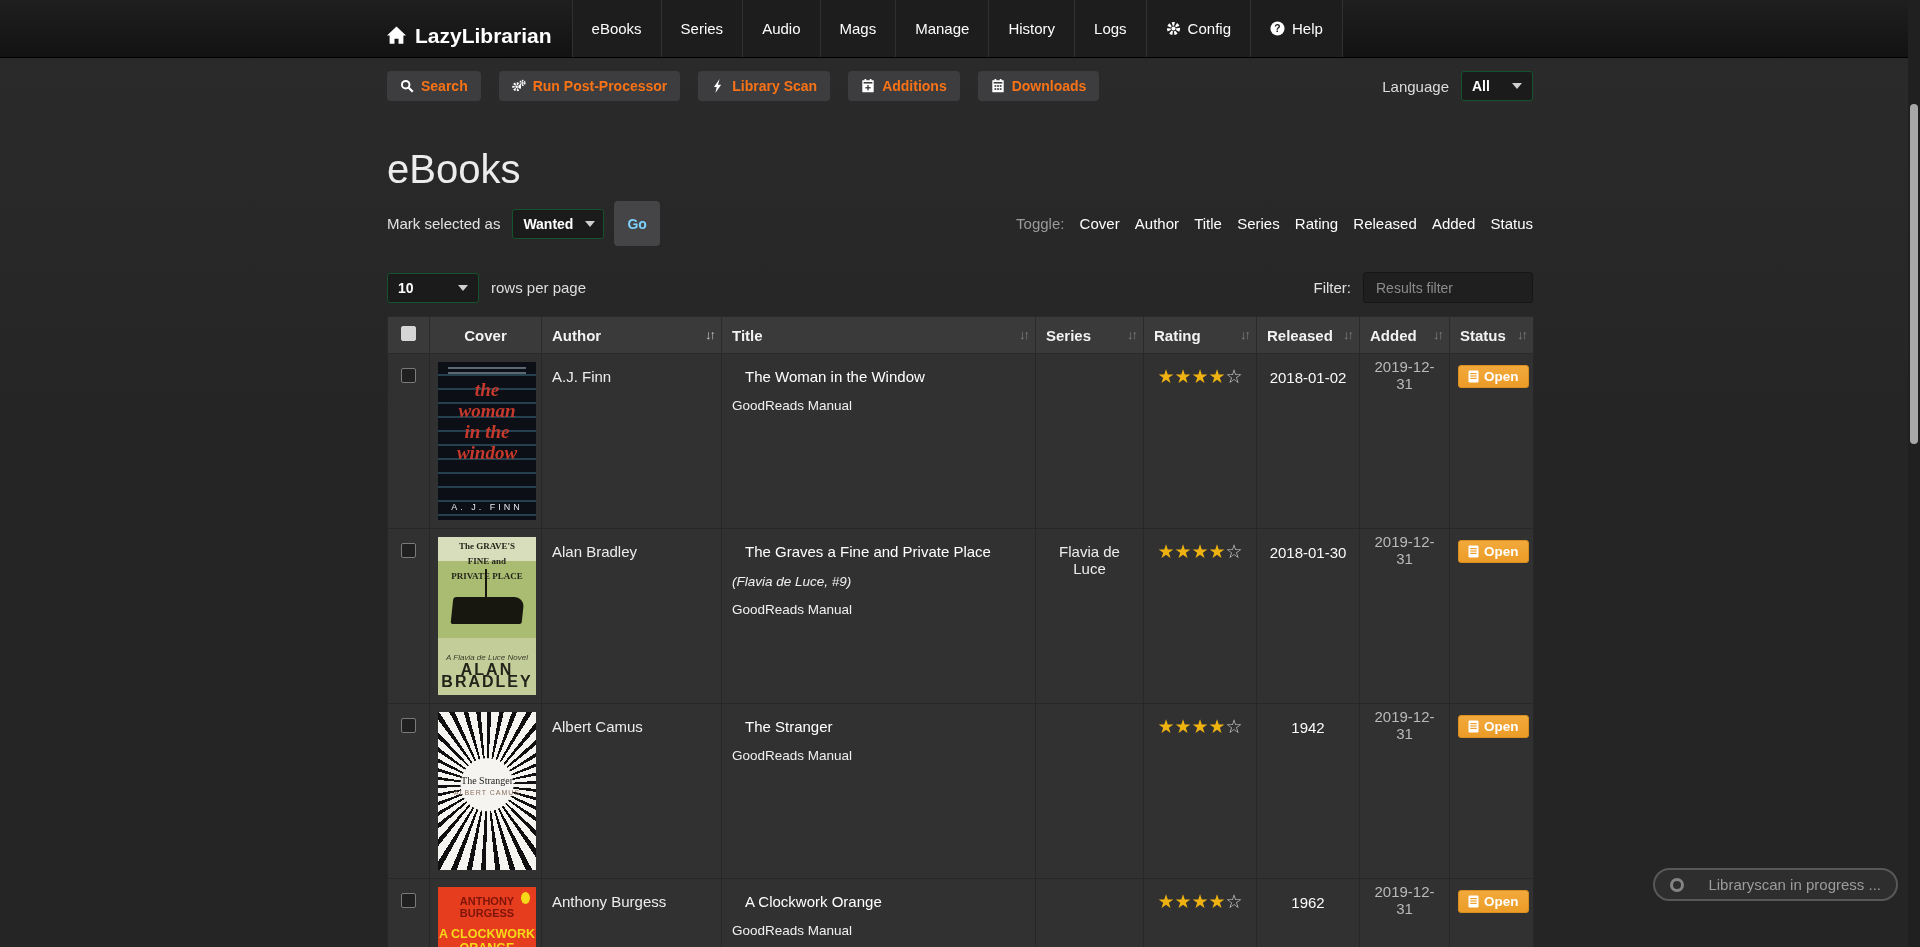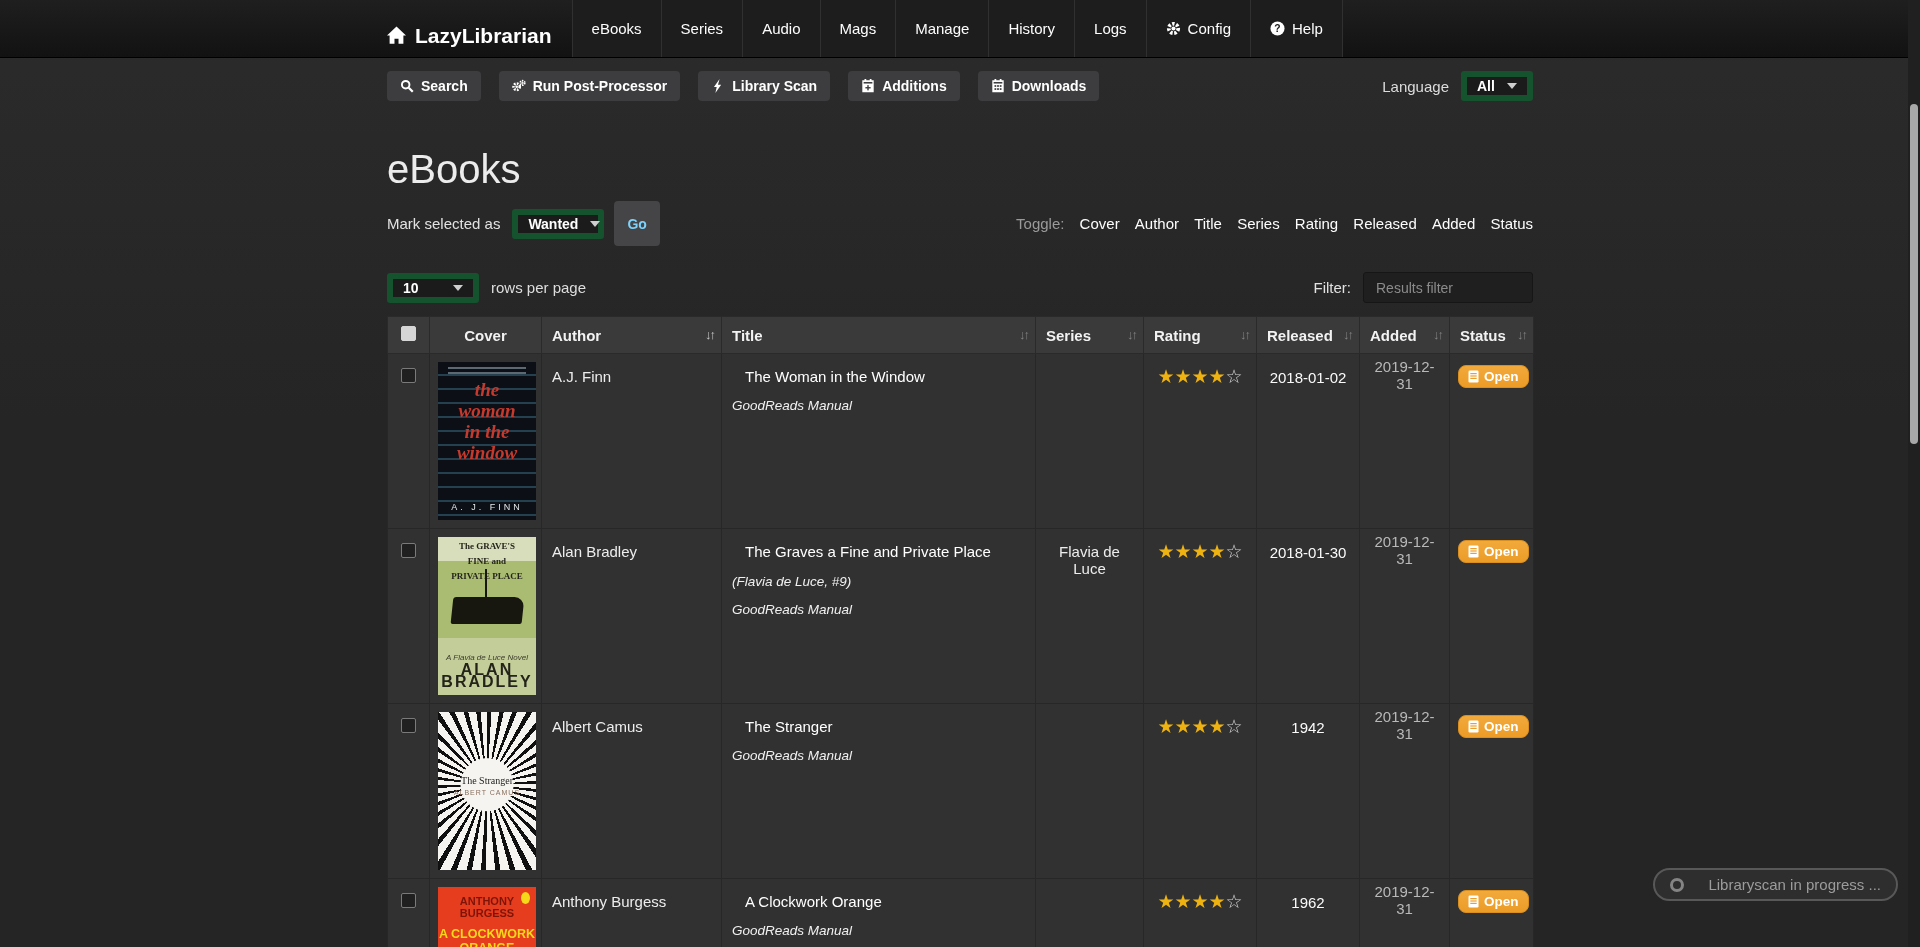--- a/index.html
+++ b/index.html
@@ -24,30 +24,30 @@
   .nav-item { display:flex; align-items:center; gap:7px; padding:0 19px;
     color:#fdfdfd; font-size:15px; cursor:pointer;
     border-left:1px solid #303030; }
   .nav-item:last-child { border-right:1px solid #303030; }
   .nav-item svg { width:15px; height:15px; fill:#fff; }
 
   
   .toolbar { display:flex; align-items:center; margin-top:13px; }
   .btn {
     display:inline-flex; align-items:center; gap:7px;
-    background:#3d3d3f; color:#ffffff; border:none; border-radius:4px;
+    background:#3d3d3f; color:#f97316; border:none; border-radius:4px;
     font-family:inherit; font-size:14px; font-weight:bold;
     height:30px; padding:0 13px; margin-right:18px; cursor:pointer;
   }
   .btn svg { width:14px; height:14px; fill:#fff; }
   .lang-group { margin-left:auto; display:flex; align-items:center; gap:12px; }
   .lang-label { font-size:15px; color:#dcdcdc; }
   .select {
     display:inline-flex; align-items:center; justify-content:space-between;
-    background:#1b1b1b; color:#fff; border:6px solid #14532d; border-radius:3px;
+    background:#1b1b1b; color:#fff; border:1px solid #14532d; border-radius:3px;
     height:30px; padding:0 10px; font-size:14px; font-weight:bold; cursor:pointer;
   }
   .caret { width:0; height:0; border-left:5px solid transparent;
     border-right:5px solid transparent; border-top:6px solid #cfcfcf; margin-left:12px; }
 
   
   .page-title { font-size:40px; font-weight:normal; color:#ececec; margin-top:46px; }
   .mark-row { display:flex; align-items:center; margin-top:9px; }
   .mark-label { font-size:15px; color:#e2e2e2; margin-right:12px; }
   .select.wanted { width:92px; }
@@ -85,29 +85,29 @@
     padding:8px; }
   td.check-cell { text-align:center; padding-top:14px; }
   td.added-cell { color:#b9b9b9; text-align:center; padding-top:4px; }
   td.released-cell { text-align:center; padding-top:15px; color:#fafafa; }
   td.author-cell, td.series-cell { padding:14px 10px; }
   td.series-cell { text-align:center; }
   .title-cell { padding:12px 10px; }
   .book-title { color:#fff; text-decoration:none; display:block; margin-left:13px;
     margin-top:2px; cursor:pointer; }
   .book-note { font-style:italic; font-size:13.5px; color:#f1f1f1; margin-top:14px; }
-  .book-source { font-style:italic; font-size:13.5px; color:#f1f1f1; margin-top:13px; }
+  .book-source { font-size:13.5px; color:#f1f1f1; margin-top:13px; }
   .rating-cell { text-align:center; padding-top:11px; white-space:nowrap; }
   .star { font-size:19px; }
   .star.filled { color:#eeb211; }
   .star.empty { color:#d6d6d6; }
   .status-cell { padding:11px 8px; }
   .open-btn { display:inline-flex; align-items:center; gap:5px;
     background:linear-gradient(#f2a93b, #ec9c27); color:#fff; border:1px solid #d98f1f;
-    border-radius:8px; font-size:13.5px; font-weight:bold; padding:3px 9px;
+    border-radius:3px; font-size:13.5px; font-weight:bold; padding:3px 9px;
     font-family:inherit; cursor:pointer; }
 
   input[type="checkbox"] { appearance:none; width:15px; height:15px;
     background:#202020; border:1px solid #7a7a7a; border-radius:2px; cursor:pointer; }
   input[type="checkbox"].head { background:#d6d6d6; border-color:#d6d6d6; }
 
   
   .cover { width:98px; height:158px; margin:0 auto; overflow:hidden; position:relative;
     display:flex; flex-direction:column; cursor:pointer; }
   .cover-woman { background:repeating-linear-gradient(180deg,#0c1016 0 12px,#25414f 12px 14px); }

